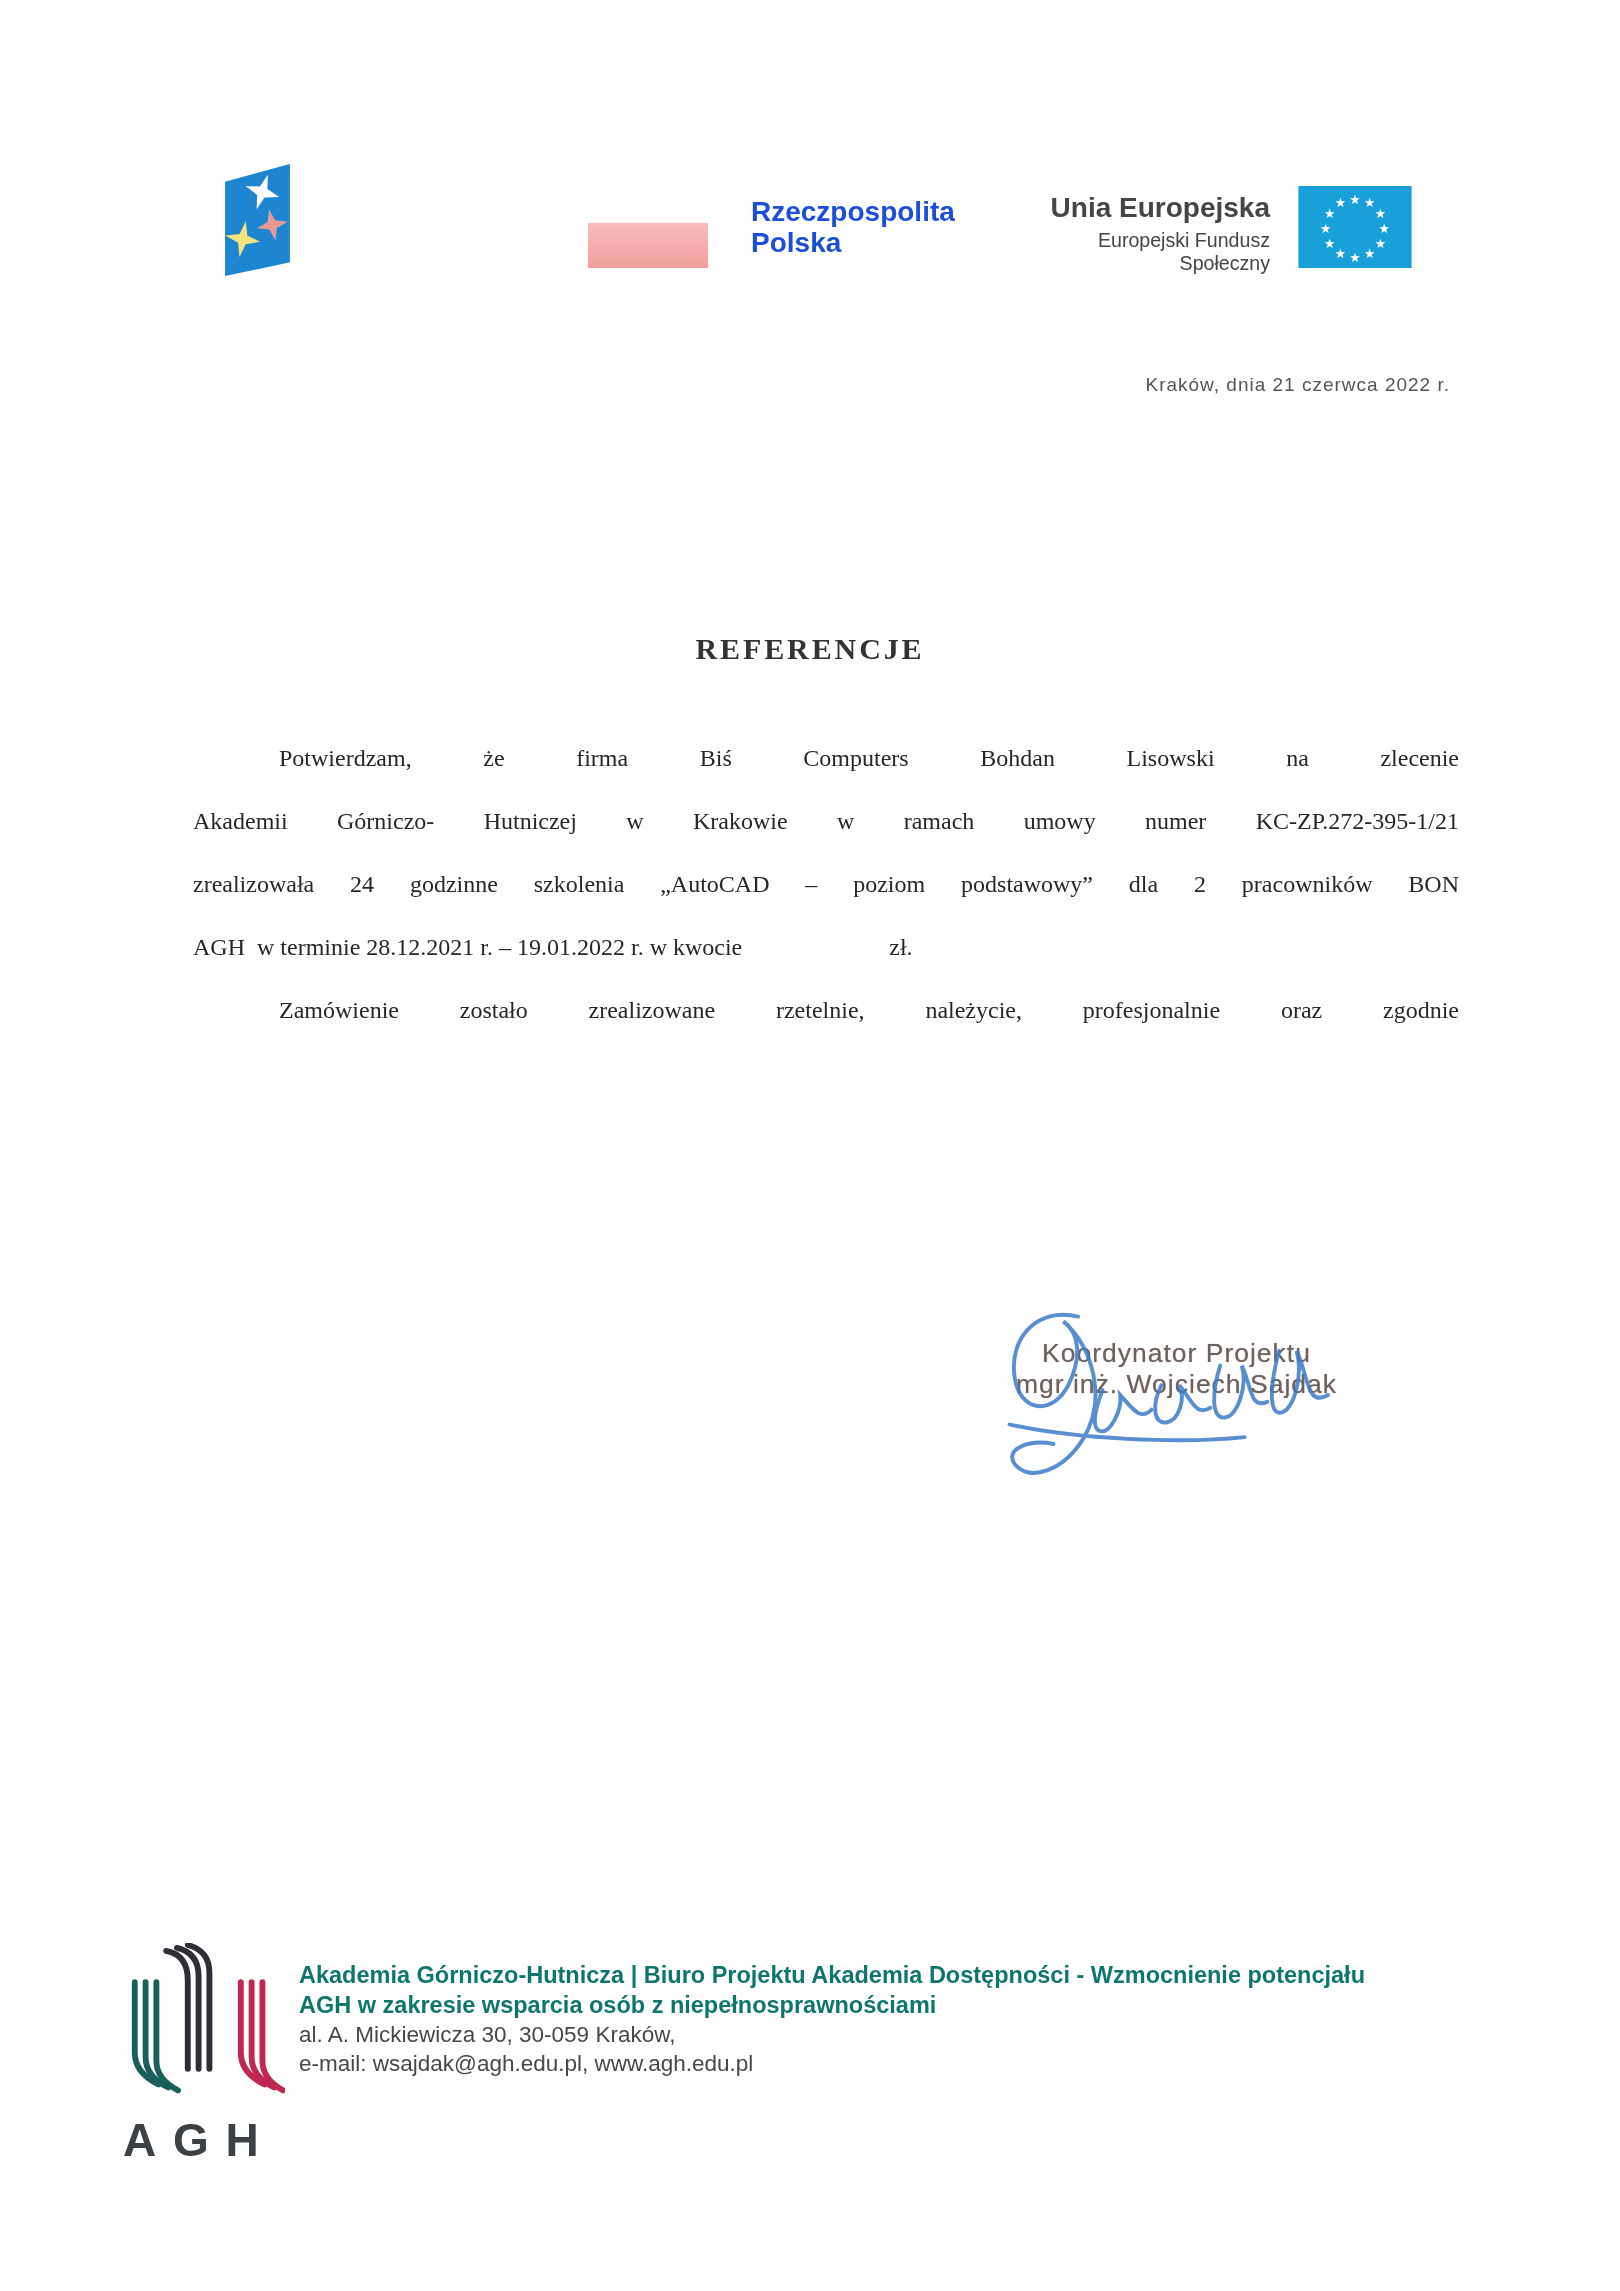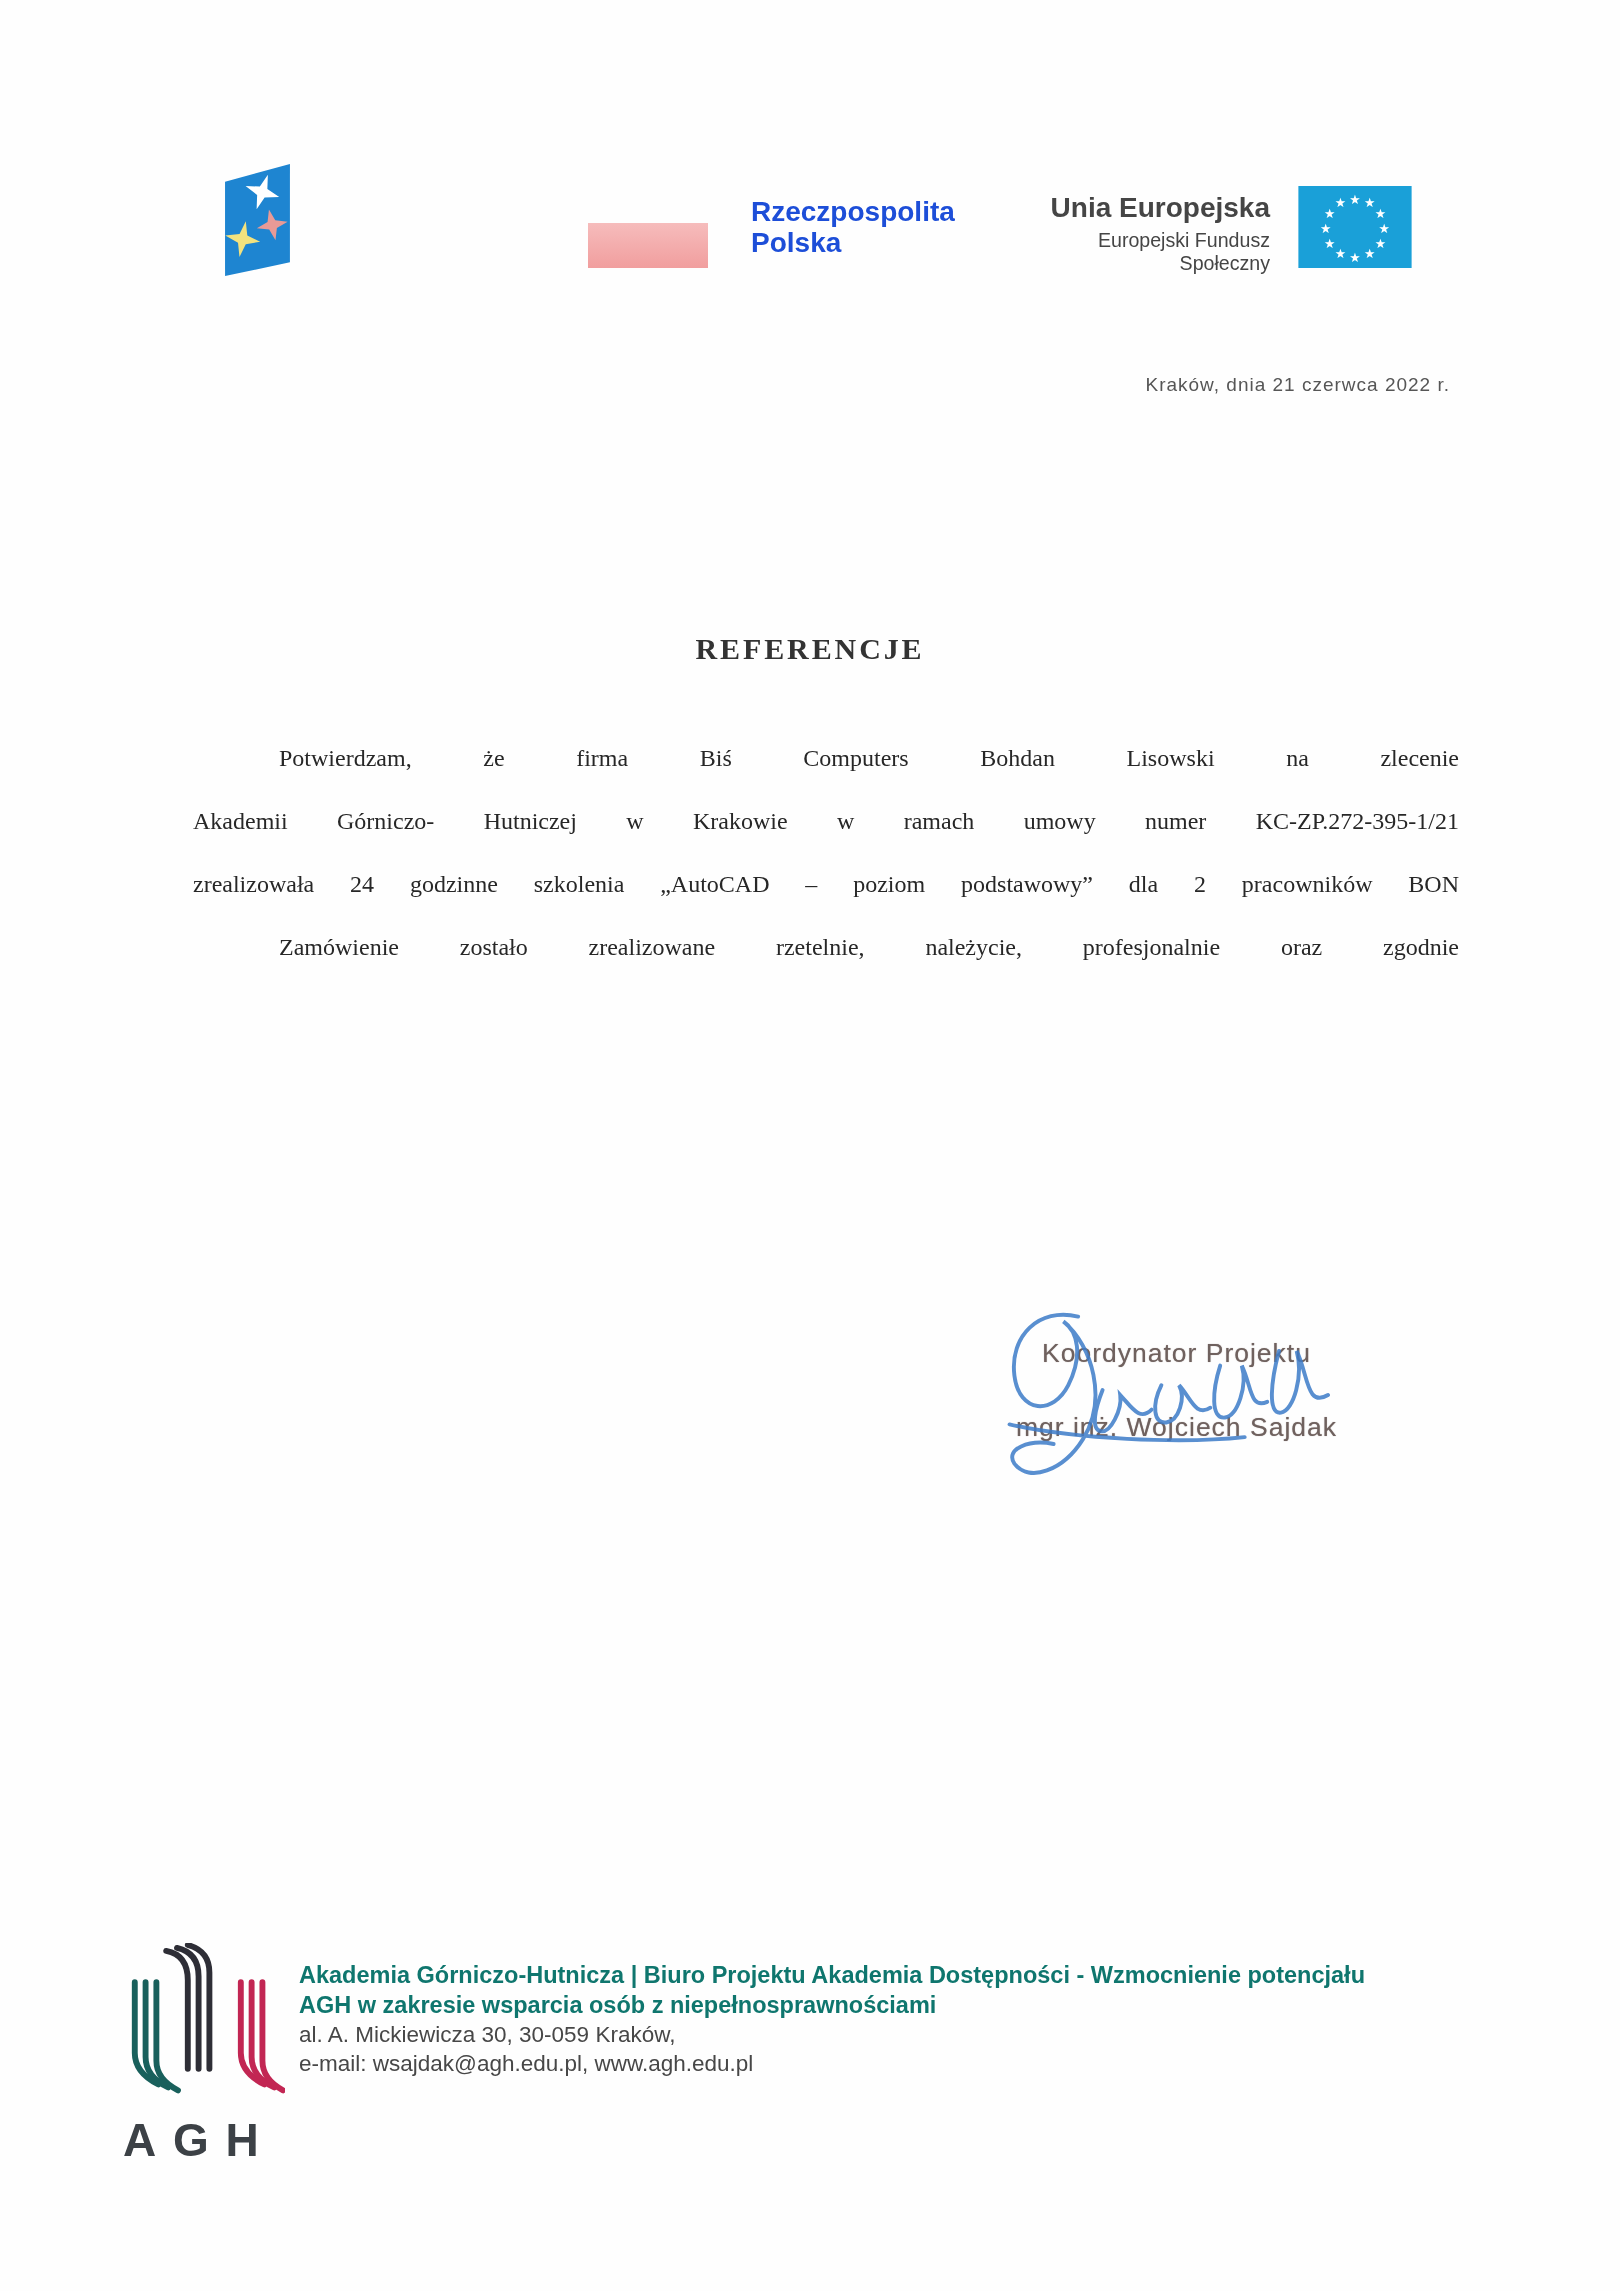--- a/index.html
+++ b/index.html
@@ -59,21 +59,21 @@
 
   
   .stamp{
     position:absolute;left:1000px;top:1338px;width:353px;
     text-align:center;
     font-family:"Liberation Sans",sans-serif;
     color:#6f615e;letter-spacing:1px;
     text-shadow:0 0 1px rgba(111,97,94,.6);
   }
   .stamp-role{font-size:26.5px;}
-  .stamp-name{font-size:26.5px;margin-top:43px;}
+  .stamp-name{font-size:26.5px;}
   .sig-svg{position:absolute;left:985px;top:1292px;}
 
   
   .agh-logo{position:absolute;left:123px;top:1943px;}
   .agh-word{
     position:absolute;left:123px;top:2113px;
     font-family:"Liberation Sans",sans-serif;
     font-size:46px;font-weight:bold;letter-spacing:16.7px;color:#3c4146;
   }
   .footer-text{
@@ -133,20 +133,21 @@
   </div>
 
   <div class="dateline">Kraków, dnia 21 czerwca 2022 r.</div>
 
   <div class="doc-title">REFERENCJE</div>
 
   <div class="body-text">
     <div class="line jline indent">Potwierdzam, że firma Biś Computers Bohdan Lisowski na zlecenie</div>
     <div class="line jline">Akademii Górniczo- Hutniczej w Krakowie w ramach umowy numer KC-ZP.272-395-1/21</div>
     <div class="line jline">zrealizowała 24 godzinne szkolenia „AutoCAD – poziom podstawowy” dla 2 pracowników BON</div>
+    <div class="line"><span>AGH  w terminie 28.12.2021 r. – 19.01.2022 r. w kwocie</span><span class="amount-gap"></span><span>zł.</span></div>
     <div class="line jline indent">Zamówienie zostało zrealizowane rzetelnie, należycie, profesjonalnie oraz zgodnie</div>
   </div>
 
   <div class="stamp">
     <div class="stamp-role">Koordynator Projektu</div>
     <div class="stamp-name">mgr inż. Wojciech Sajdak</div>
   </div>
   <svg class="sig-svg" width="392" height="206" viewBox="0 0 400 210">
     <g fill="none" stroke="#3d7cc9" stroke-width="4" stroke-linecap="round" opacity="0.85">
       <path d="M95,25 C55,15 25,45 30,85 C35,125 70,125 85,95 C100,65 95,40 80,30 C110,55 125,110 100,150 C80,182 45,195 30,175 C20,160 45,150 70,155"></path>

